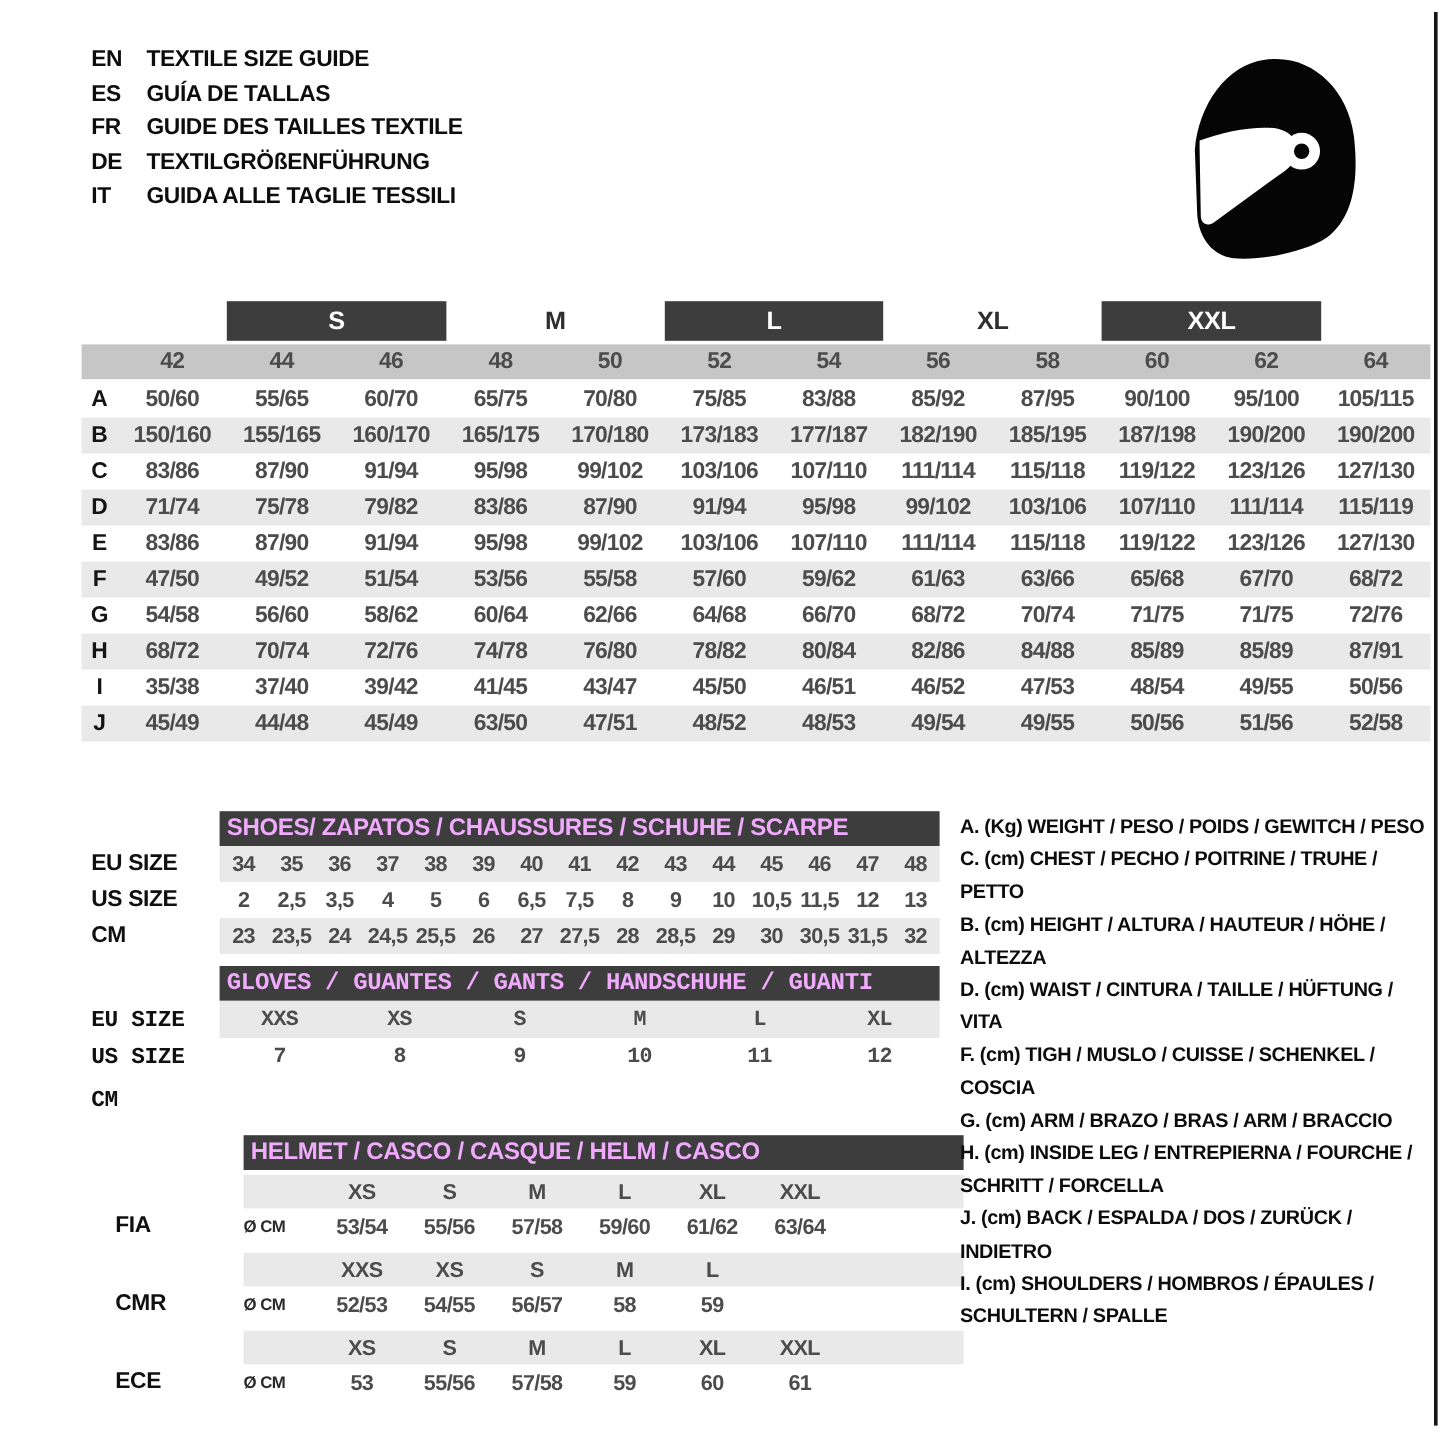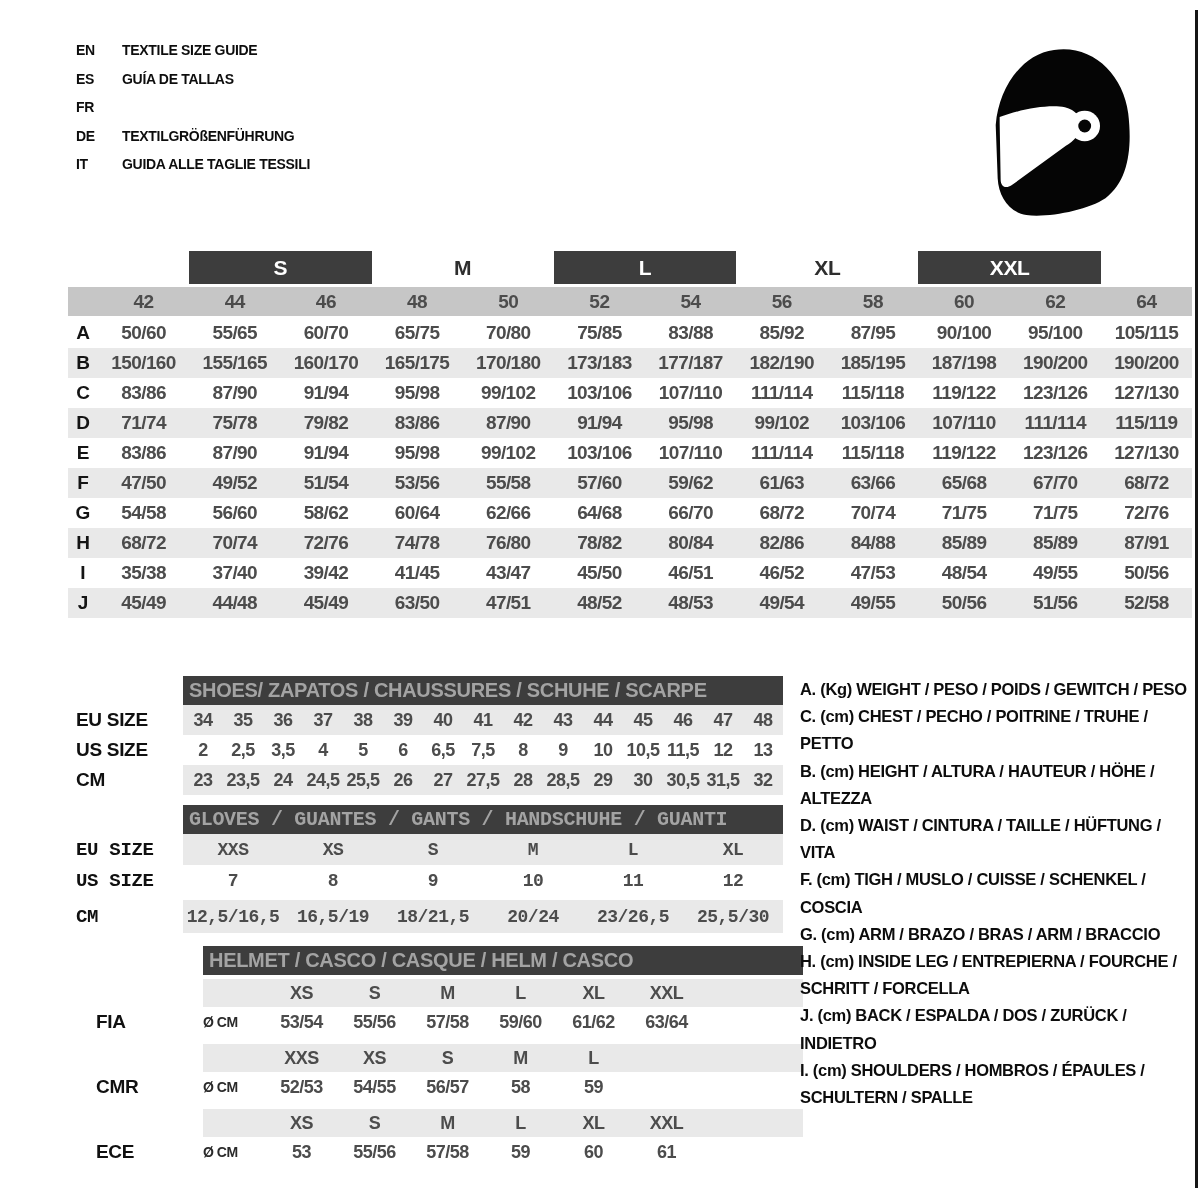--- a/index.html
+++ b/index.html
@@ -6,21 +6,21 @@
   #canvas{
     position:relative;width:1200px;height:1200px;background:#ffffff;overflow:hidden;
     font-family:"Liberation Sans", sans-serif;font-weight:bold;
   }
 
   
   .edge-line{position:absolute;left:1195px;top:10px;width:3px;height:1178px;background:#161616;}
 
   
   .langs{position:absolute;left:76px;top:36px;color:#0d0d0d;}
-  .lang-row{display:grid;grid-template-columns:46px auto;font-size:14px;line-height:28.5px;letter-spacing:-0.3px;}
+  .lang-row{display:grid;grid-template-columns:46px auto;font-size:19px;line-height:28.5px;letter-spacing:-0.3px;}
 
   
   .helmet-icon{position:absolute;left:976px;top:40px;width:164px;height:176px;}
   .helmet-icon svg{width:100%;height:100%;}
 
   
   .apparel{position:absolute;left:68px;top:251px;width:1124px;}
   .grid13{display:grid;grid-template-columns:30px repeat(12,1fr);}
   .size-groups{height:33px;}
   .sg{text-align:center;font-size:21px;line-height:33px;letter-spacing:-0.3px;}
@@ -34,21 +34,21 @@
   .numbar{margin-top:3px;background:#c6c6c6;height:29px;align-items:center;}
   .numbar .cell{text-align:center;font-size:19px;color:#4c4c4c;letter-spacing:-0.5px;}
   #apparel-rows{margin-top:2px;}
   #apparel-rows > div.t-row:nth-of-type(even){background:#e9e9e9;}
   .t-row{height:30px;align-items:center;}
   .t-row .letter{text-align:center;font-size:19px;color:#141414;}
   .t-row .cell{text-align:center;font-size:19px;color:#4c4c4c;letter-spacing:-0.6px;}
 
   
   .section{position:absolute;left:76px;width:710px;}
-  .sec-bar{margin-left:107px;width:600px;height:29px;background:#3d3d3d;color:#a3a3a3;
+  .sec-bar{margin-left:107px;width:600px;height:29px;background:#3d3d3d;color:#f0abfc;
            font-size:20px;line-height:29px;padding-left:6px;box-sizing:border-box;letter-spacing:-0.3px;}
   .sec-row{display:flex;align-items:center;}
   .sec-label{width:107px;font-size:19px;color:#101010;letter-spacing:-0.3px;}
   .band{width:600px;height:100%;display:grid;align-items:center;}
   .band.shaded{background:#e9e9e9;}
   .band .cell{text-align:center;font-size:18px;color:#4c4c4c;letter-spacing:-0.5px;}
 
   .shoes{top:676px;}
   .shoes .sec-row{height:30px;}
   .shoes .sec-row:first-of-type{margin-top:2px;}
@@ -85,20 +85,21 @@
         <span>TEXTILE SIZE GUIDE</span>
       </div>
 
       <div class="lang-row">
         <span>ES</span>
         <span>GUÍA DE TALLAS</span>
       </div>
 
       <div class="lang-row">
         <span>FR</span>
+        <span>GUIDE DES TAILLES TEXTILE</span>
       </div>
 
       <div class="lang-row">
         <span>DE</span>
         <span>TEXTILGRÖßENFÜHRUNG</span>
       </div>
 
       <div class="lang-row">
         <span>IT</span>
         <span>GUIDA ALLE TAGLIE TESSILI</span>
@@ -532,28 +533,20 @@
         <span class="cell">7</span>
           <span class="cell">8</span>
           <span class="cell">9</span>
           <span class="cell">10</span>
           <span class="cell">11</span>
           <span class="cell">12</span>
       </div>
     </div>
     <div class="sec-row row-cm">
       <div class="sec-label">CM</div>
-      <div class="band shaded cols6">
-        <span class="cell">12,5/16,5</span>
-          <span class="cell">16,5/19</span>
-          <span class="cell">18/21,5</span>
-          <span class="cell">20/24</span>
-          <span class="cell">23/26,5</span>
-          <span class="cell">25,5/30</span>
-      </div>
     </div>
   </div>
 
   <div class="section helmets">
     <div class="sec-bar">HELMET / CASCO / CASQUE / HELM / CASCO</div>
 
     <div class="hel-group">
       <div class="band shaded helcols hel-sizes">
         <span class="cell"></span>
         <span class="cell">XS</span>

